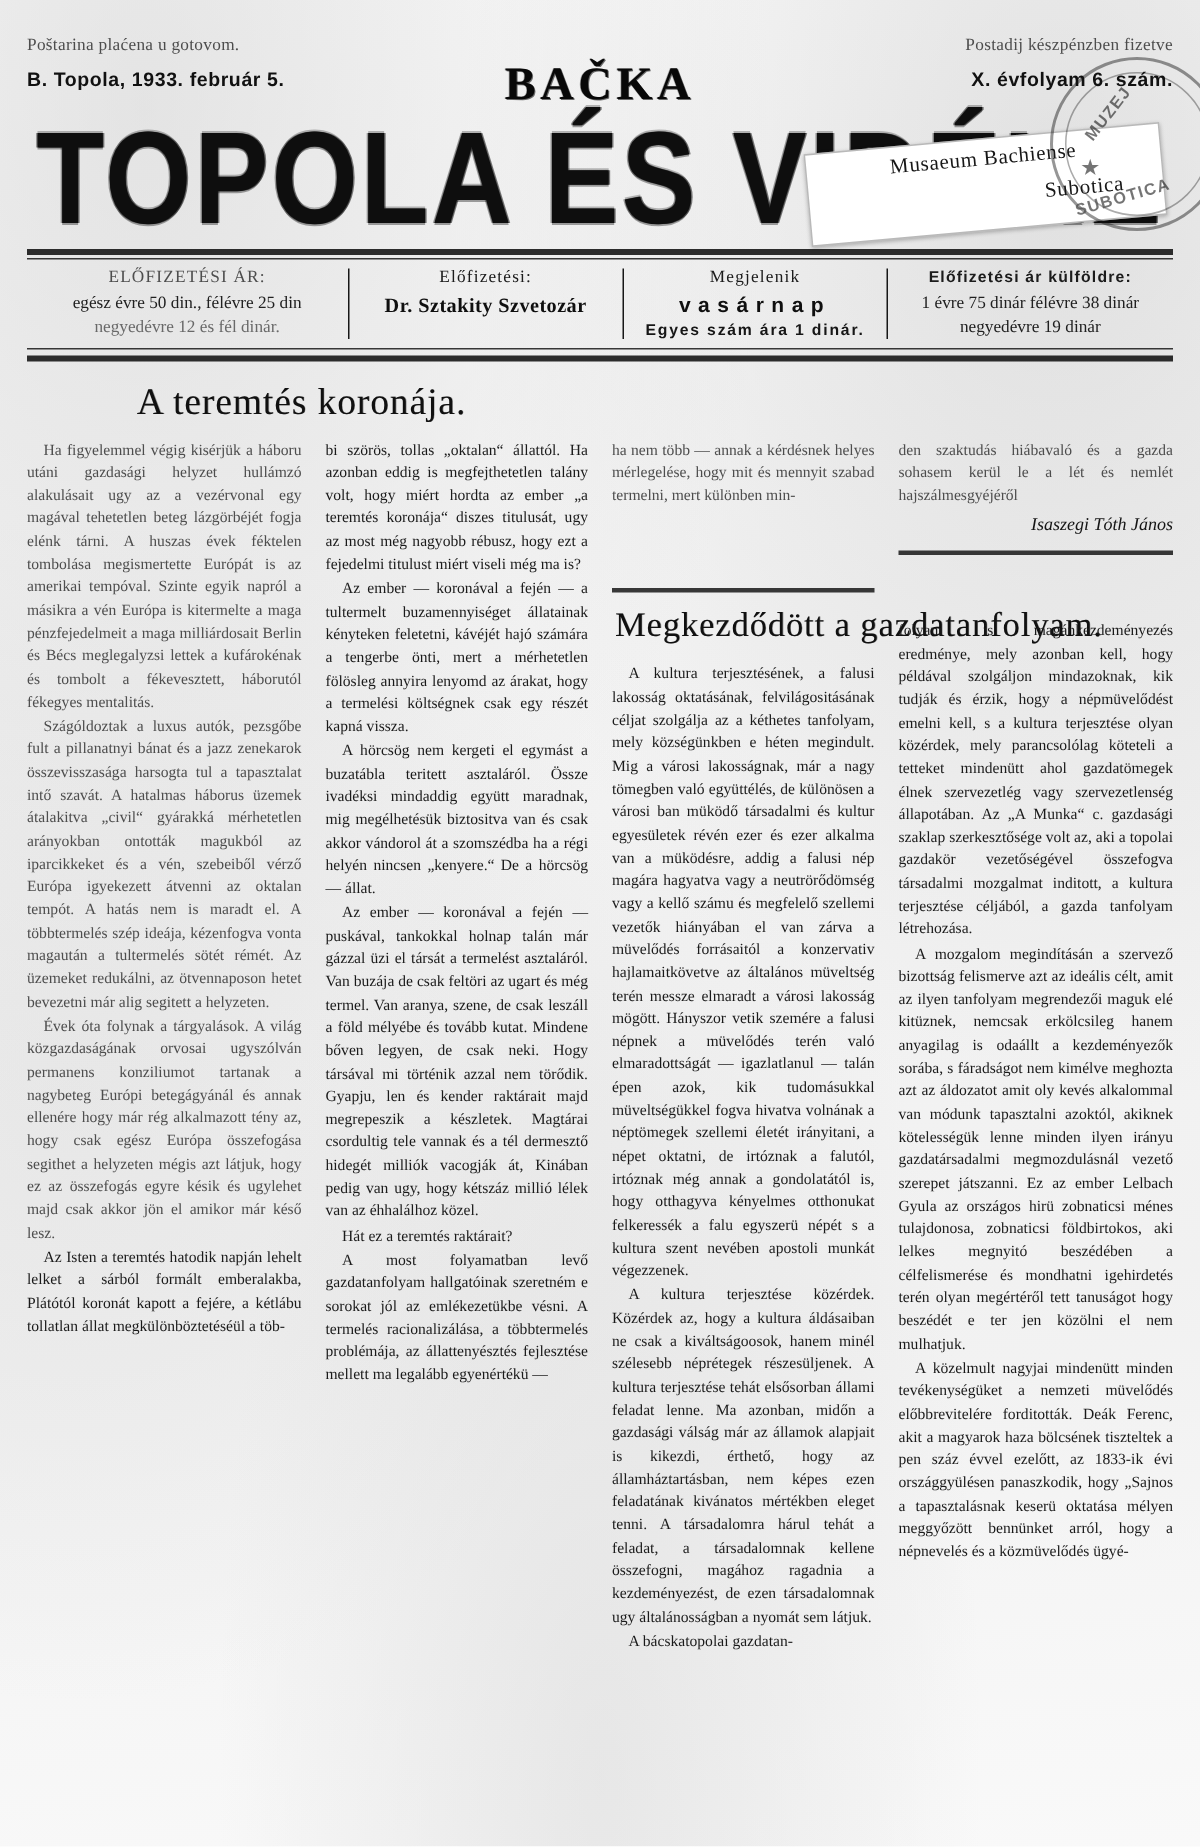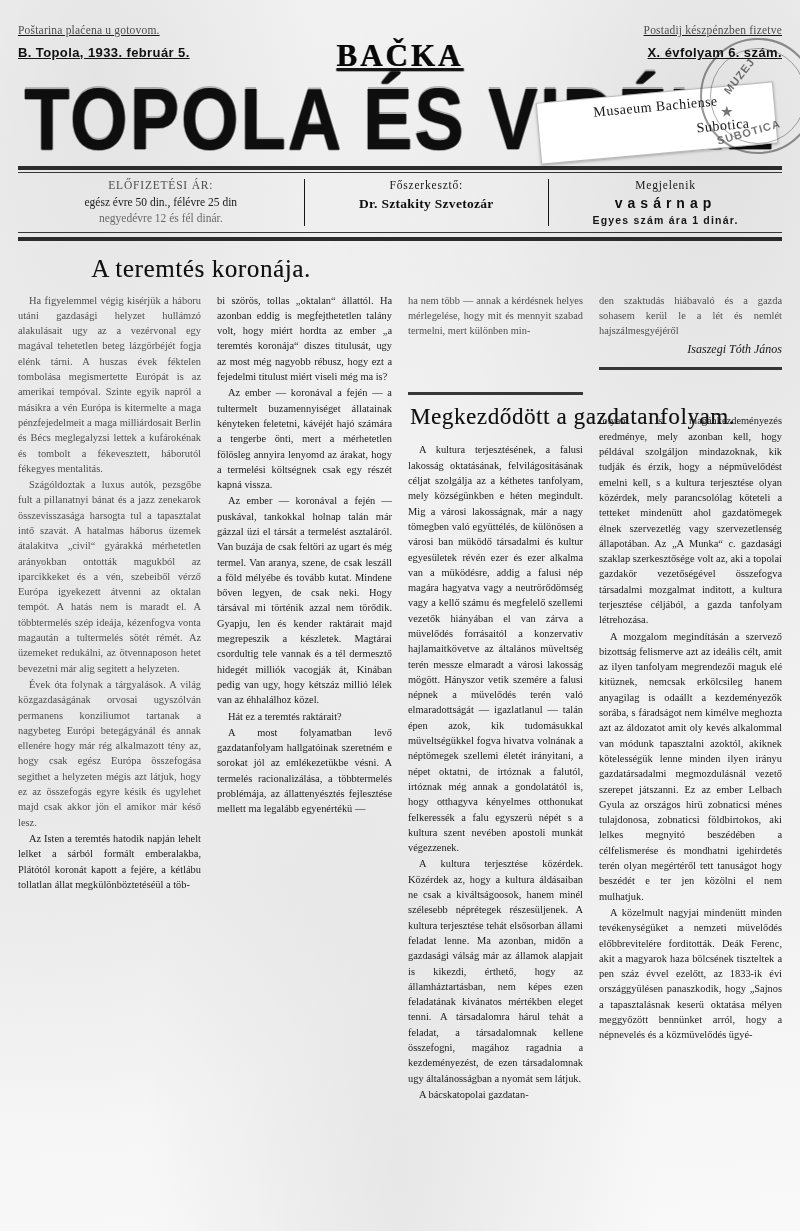--- a/index.html
+++ b/index.html
@@ -38,21 +38,20 @@
     padding: 0 18px;
     color: #1a1a1a;
   }
 
   
   .topbar {
     display: flex;
     justify-content: flex-start;
     align-items: flex-start;
     padding-top: 24px;
-    text-decoration: underline;
   }
   .topbar-col { width: 250px; }
   .topbar-col.right { text-align: right; }
   .postal-small {
     font-size: 11.5px;
     letter-spacing: .2px;
     color: #2e2c29;
     margin-bottom: 9px;
     white-space: nowrap;
   }
@@ -349,30 +348,35 @@
 
     <div class="infobar">
 
       <div class="infocell c1">
         <div class="info-head faded2">ELŐFIZETÉSI ÁR:</div>
         <div class="info-line">egész évre 50 din., félévre 25 din</div>
         <div class="info-line faded">negyedévre 12 és fél dinár.</div>
       </div>
 
       <div class="infocell c2">
-        <div class="info-head">Főszerkesztő:</div>
+        <div class="info-head">Előfizetési:</div>
         <div class="info-strong">Dr. Sztakity Szvetozár</div>
       </div>
 
       <div class="infocell c3">
         <div class="info-head">Megjelenik</div>
         <div class="info-spaced">vasárnap</div>
         <div class="info-sub-bold">Egyes szám ára 1 dinár.</div>
       </div>
 
+      <div class="infocell c4">
+        <div class="info-head sans">Előfizetési ár külföldre:</div>
+        <div class="info-line">1 évre 75 dinár félévre 38 dinár</div>
+        <div class="info-line">negyedévre 19 dinár</div>
+      </div>
     </div>
 
     <div>
       <div class="rule-thin"></div>
       <div class="rule-thick"></div>
     </div>
 
     <div class="headline-row" style="margin-top:14px;">
       <div style="width:50%;">
         <div class="headline span2">A teremtés koronája.</div>
@@ -388,20 +392,21 @@
           <p class="faded2">Szágóldoztak a luxus autók, pezsgőbe fult a pillanatnyi bánat és a jazz zenekarok összevisszasága harsogta tul a tapasztalat intő szavát. A hatalmas háborus üzemek átalakitva „civil“ gyárakká mérhetetlen arányokban ontották magukból az iparcikkeket és a vén, szebeiből vérző Európa igyekezett átvenni az oktalan tempót. A hatás nem is maradt el. A többtermelés szép ideája, kézenfogva vonta magaután a tultermelés sötét rémét. Az üzemeket redukálni, az ötvennaposon hetet bevezetni már alig segitett a helyzeten.</p>
           <p class="faded2">Évek óta folynak a tárgyalások. A világ közgazdaságának orvosai ugyszólván permanens konziliumot tartanak a nagybeteg Európi betegágyánál és annak ellenére hogy már rég alkalmazott tény az, hogy csak egész Európa összefogása segithet a helyzeten mégis azt látjuk, hogy ez az összefogás egyre késik és ugylehet majd csak akkor jön el amikor már késő lesz.</p>
           <p>Az Isten a teremtés hatodik napján lehelt lelket a sárból formált emberalakba, Plátótól koronát kapott a fejére, a kétlábu tollatlan állat megkülönböztetéséül a töb-</p>
         </div>
       </div>
 
       <div class="col c2">
         <div class="body-text">
           <p class="noindent">bi szörös, tollas „oktalan“ állattól. Ha azonban eddig is megfejthetetlen talány volt, hogy miért hordta az ember „a teremtés koronája“ diszes titulusát, ugy az most még nagyobb rébusz, hogy ezt a fejedelmi titulust miért viseli még ma is?</p>
           <p>Az ember — koronával a fején — a tultermelt buzamennyiséget állatainak kényteken feletetni, kávéjét hajó számára a tengerbe önti, mert a mérhetetlen fölösleg annyira lenyomd az árakat, hogy a termelési költségnek csak egy részét kapná vissza.</p>
+          <p>A hörcsög nem kergeti el egymást a buzatábla teritett asztaláról. Össze ivadéksi mindaddig együtt maradnak, mig megélhetésük biztositva van és csak akkor vándorol át a szomszédba ha a régi helyén nincsen „kenyere.“ De a hörcsög — állat.</p>
           <p>Az ember — koronával a fején — puskával, tankokkal holnap talán már gázzal üzi el társát a termelést asztaláról. Van buzája de csak feltöri az ugart és még termel. Van aranya, szene, de csak leszáll a föld mélyébe és tovább kutat. Mindene bőven legyen, de csak neki. Hogy társával mi történik azzal nem törődik. Gyapju, len és kender raktárait majd megrepeszik a készletek. Magtárai csordultig tele vannak és a tél dermesztő hidegét milliók vacogják át, Kinában pedig van ugy, hogy kétszáz millió lélek van az éhhalálhoz közel.</p>
           <p>Hát ez a teremtés raktárait?</p>
           <p>A most folyamatban levő gazdatanfolyam hallgatóinak szeretném e sorokat jól az emlékezetükbe vésni. A termelés racionalizálása, a többtermelés problémája, az állattenyésztés fejlesztése mellett ma legalább egyenértékü —</p>
         </div>
       </div>
 
       <div class="col c3">
         <div class="body-text">
           <p class="noindent faded2">ha nem több — annak a kérdésnek helyes mérlegelése, hogy mit és mennyit szabad termelni, mert különben min-</p>
         </div>

